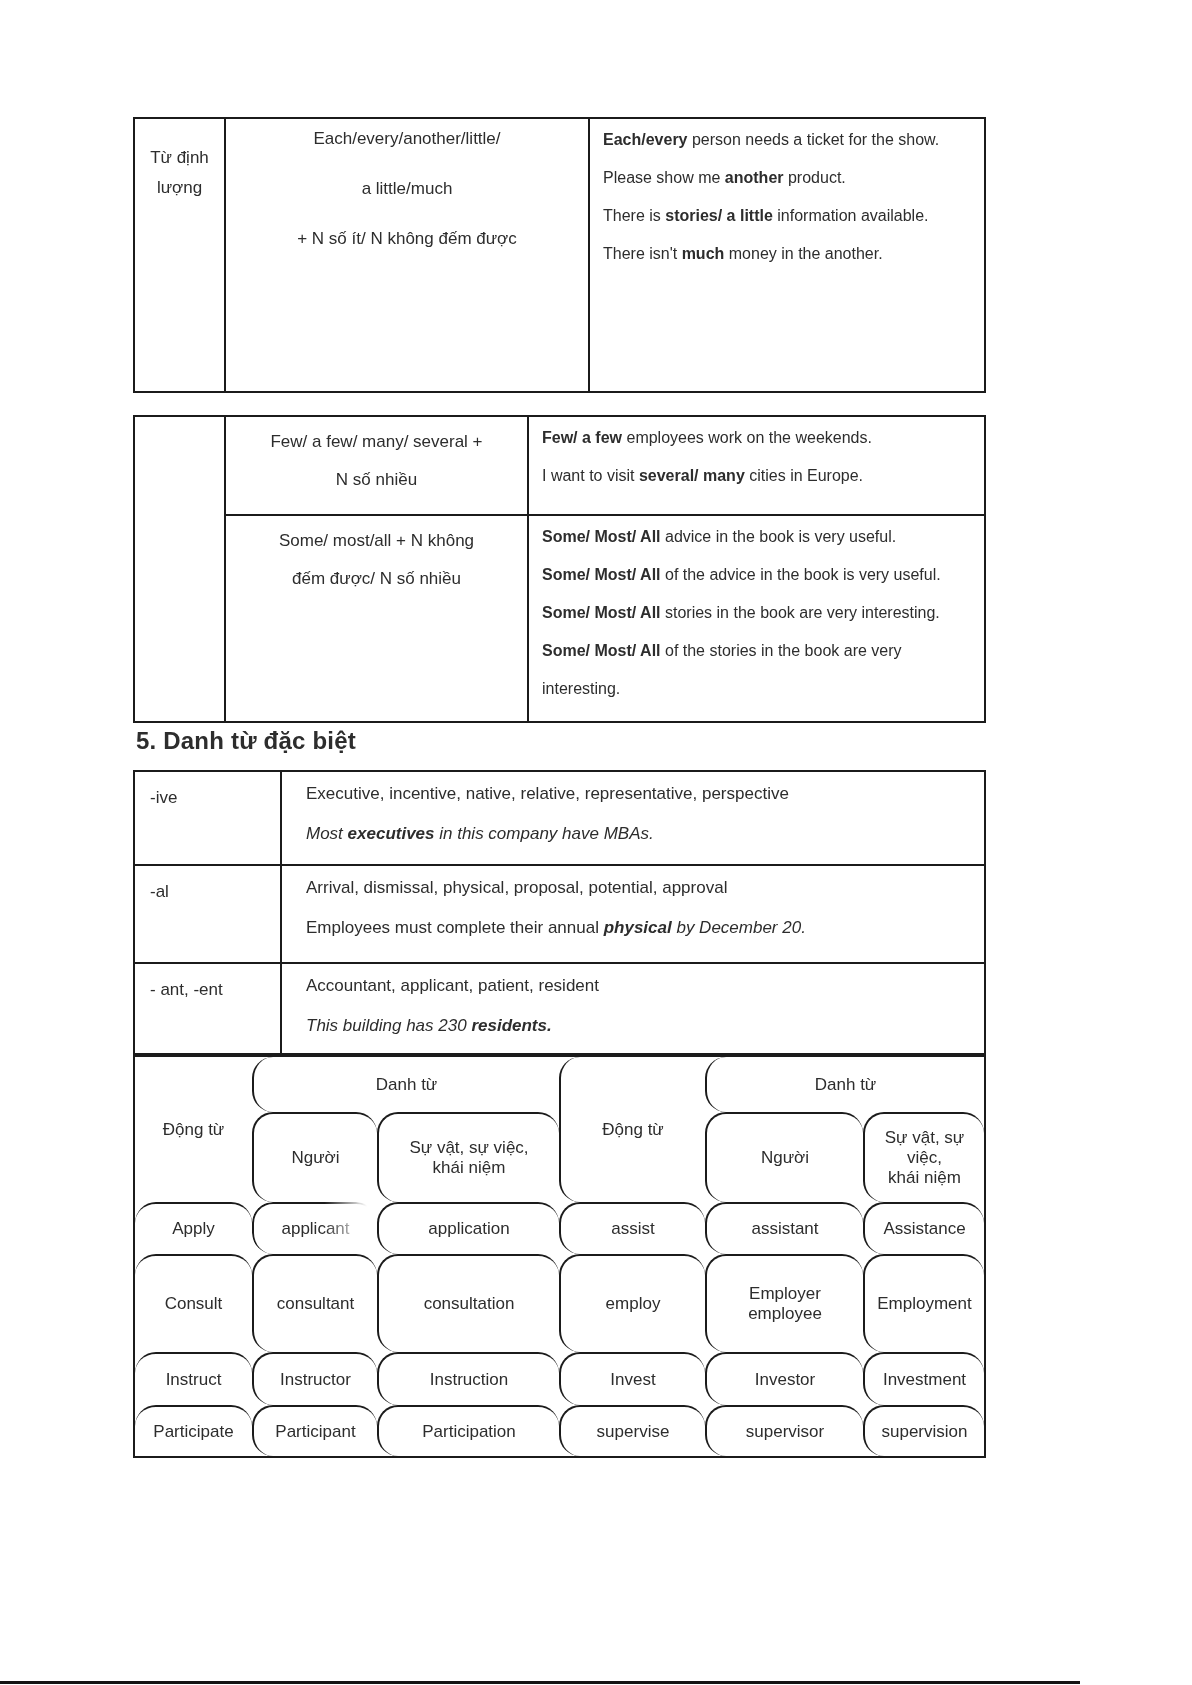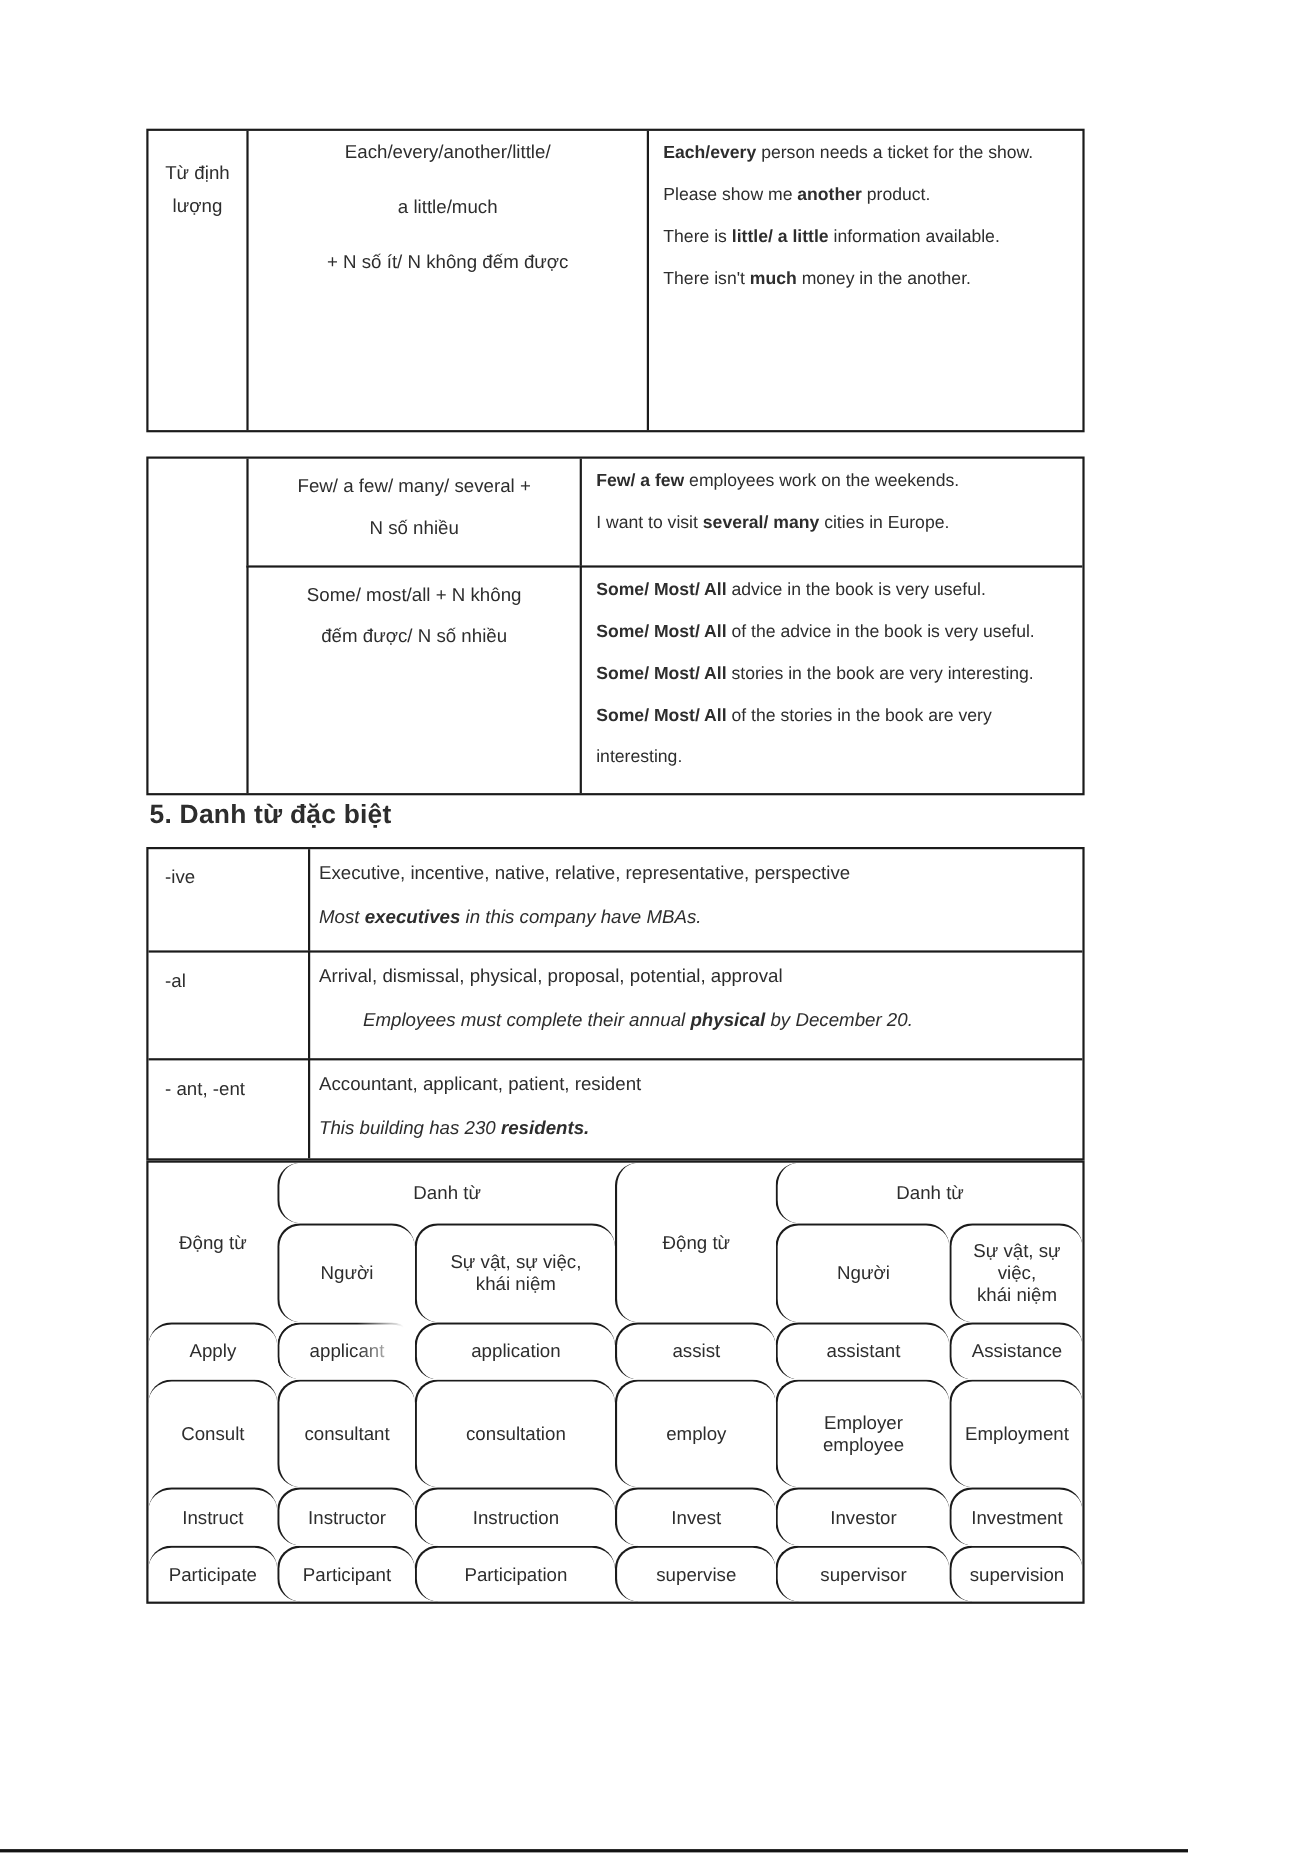--- a/index.html
+++ b/index.html
@@ -25,21 +25,21 @@
   .t2{left:133px;top:415px;width:853px;height:308px;grid-template-columns:89px 303px 1fr;grid-template-rows:97px 1fr;}
   .spanA{grid-row:1/3;grid-column:1;}
   .rule2{padding:6px 20px 0;text-align:center;font-size:17px;}
   .rule2 p{margin:0;line-height:38px;}
 
   .heading{position:absolute;left:136px;top:727px;margin:0;font-size:24px;font-weight:700;letter-spacing:.2px;}
 
   
   .t3{left:133px;top:770px;width:853px;height:285px;grid-template-columns:145px 1fr;grid-template-rows:92px 98px 1fr;}
   .sfx{padding:16px 0 0 15px;font-size:17px;}
-  .words{padding:2px 10px 0 8px;}
+  .words{padding:2px 10px 0 24px;}
   .words p{margin:0;line-height:40px;font-size:17px;}
 
   
   .t4{left:133px;top:1055px;width:853px;height:403px;
       grid-template-columns:117px 125px 182px 146px 158px 1fr;
       grid-template-rows:55px 90px 52px 98px 53px 1fr;}
   .t4 .hc,.t4 .c{display:flex;align-items:center;justify-content:center;
       text-align:center;font-size:17px;white-space:pre-line;border-radius:21px;}
   .gc1{grid-column:1}.gc2{grid-column:2}.gc3{grid-column:3}.gc4{grid-column:4}.gc5{grid-column:5}.gc6{grid-column:6}
   .gr3{grid-row:3}.gr4{grid-row:4}.gr5{grid-row:5}.gr6{grid-row:6}
@@ -60,21 +60,21 @@
   <section class="tbl t1">
     <div class="label-cell">Từ định lượng</div>
     <div class="rule-cell bl">
       <p>Each/every/another/little/</p>
       <p>a little/much</p>
       <p>+ N số ít/ N không đếm được</p>
     </div>
     <div class="ex-cell bl">
       <p><span style="font-weight: 700;">Each/every</span><span> person needs a ticket for the show.</span></p>
       <p><span>Please show me </span><span style="font-weight: 700;">another</span><span> product.</span></p>
-      <p><span>There is </span><span style="font-weight: 700;">little/ a little</span><span> information available.</span></p>
+      <p><span>There is </span><span style="font-weight: 700;">stories/ a little</span><span> information available.</span></p>
       <p><span>There isn't </span><span style="font-weight: 700;">much</span><span> money in the another.</span></p>
     </div>
   </section>
 
   <section class="tbl t2">
     <div class="spanA"></div>
     <div class="rule2 bl">
       <p>Few/ a few/ many/ several +</p>
       <p>N số nhiều</p>
     </div>
@@ -98,21 +98,21 @@
 
   <section class="tbl t3">
     <div class="sfx">-ive</div>
     <div class="words bl">
       <p>Executive, incentive, native, relative, representative, perspective</p>
       <p><span style="font-style: italic;">Most </span><span style="font-weight: 700; font-style: italic;">executives</span><span style="font-style: italic;"> in this company have MBAs.</span></p>
     </div>
     <div class="sfx bt">-al</div>
     <div class="words bl bt">
       <p>Arrival, dismissal, physical, proposal, potential, approval</p>
-      <p><span style="font-style: italic; margin-left: 40px;">Employees must complete their annual </span><span style="font-weight: 700; font-style: italic;">physical</span><span style="font-style: italic;"> by December 20.</span></p>
+      <p><span style="">Employees must complete their annual </span><span style="font-weight: 700; font-style: italic;">physical</span><span style="font-style: italic;"> by December 20.</span></p>
     </div>
     <div class="sfx bt">- ant, -ent</div>
     <div class="words bl bt">
       <p>Accountant, applicant, patient, resident</p>
       <p><span style="font-style: italic;">This building has 230 </span><span style="font-weight: 700; font-style: italic;">residents.</span></p>
     </div>
   </section>
 
   <section class="tbl t4">
     <div class="hc h-verb-l">Động từ</div>

